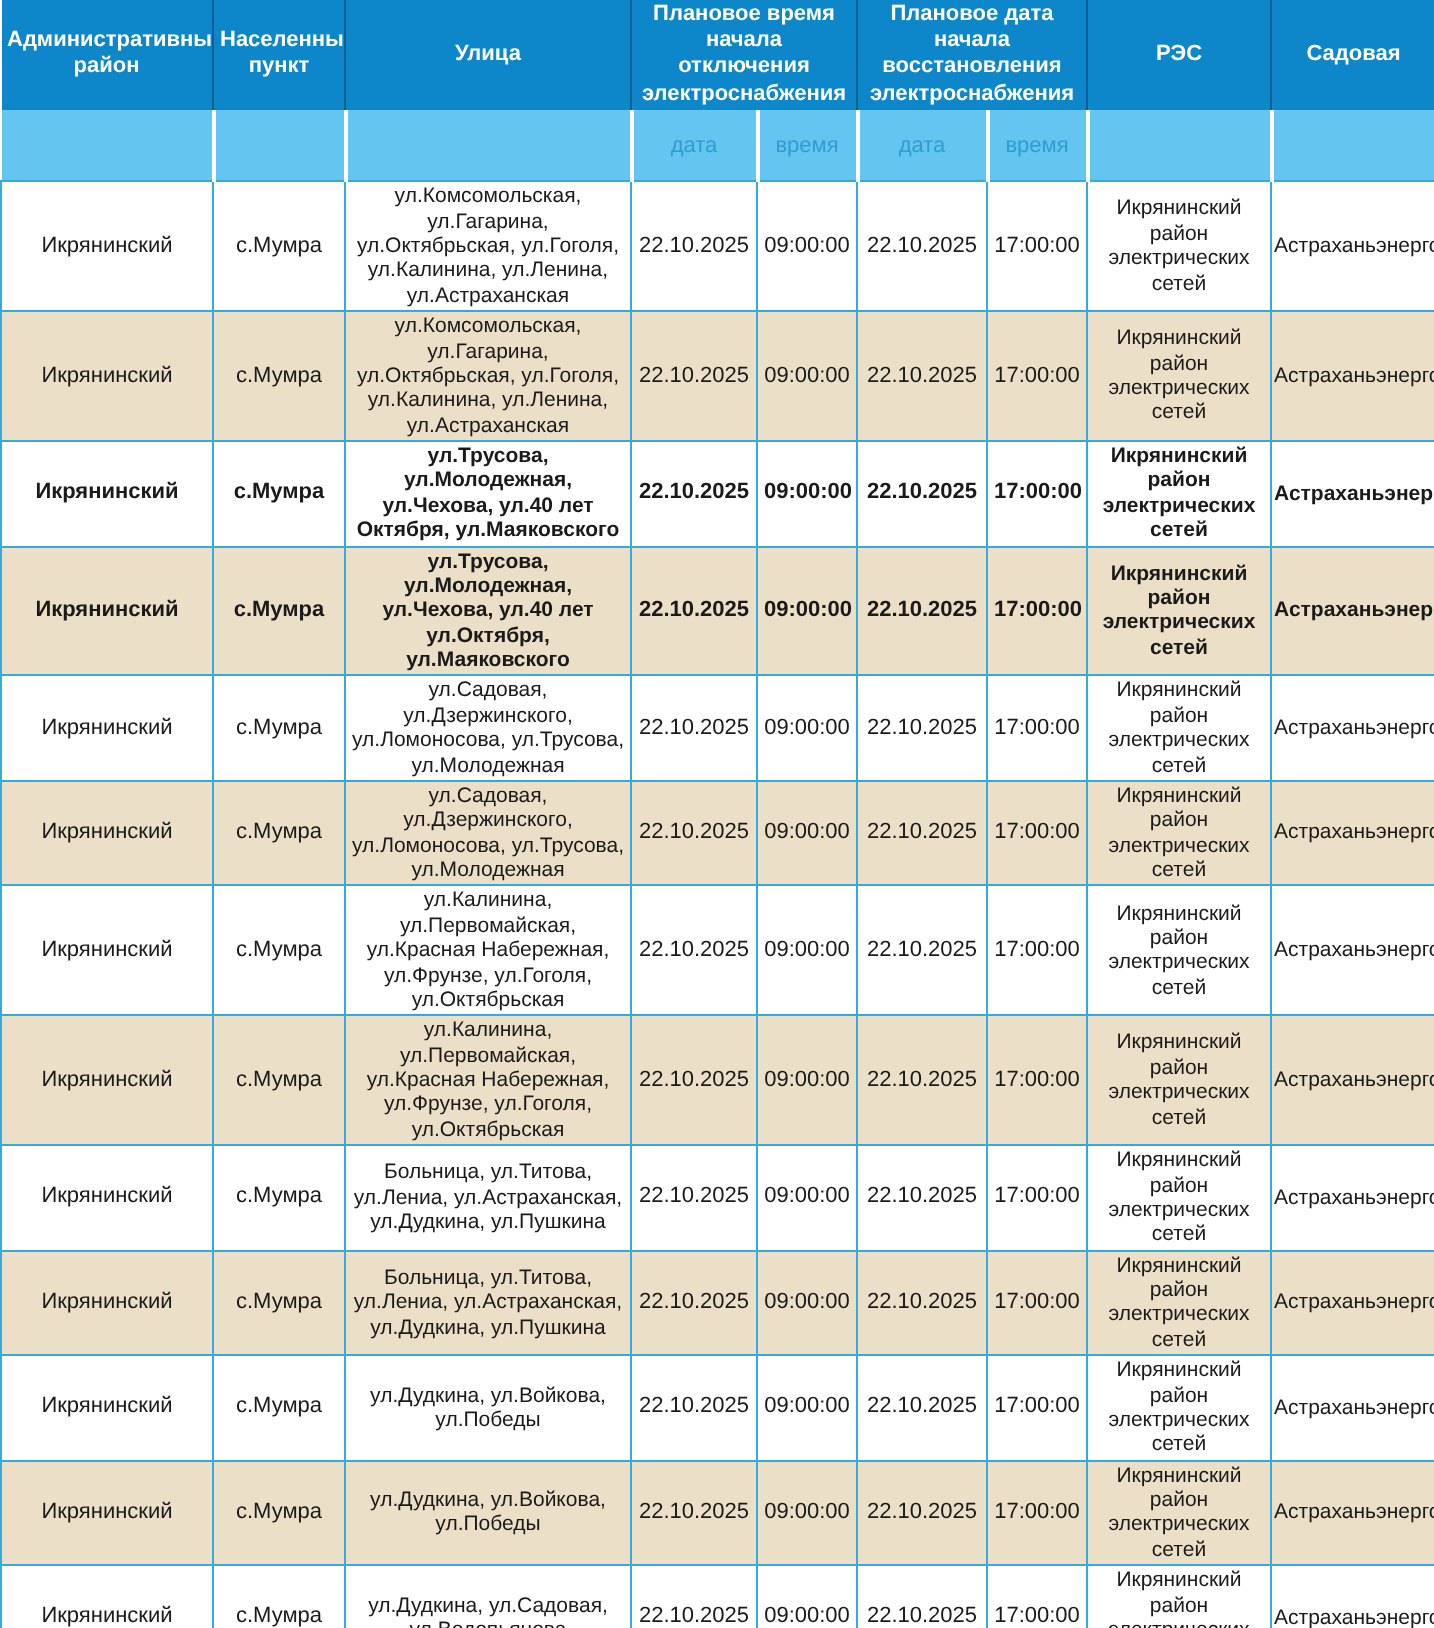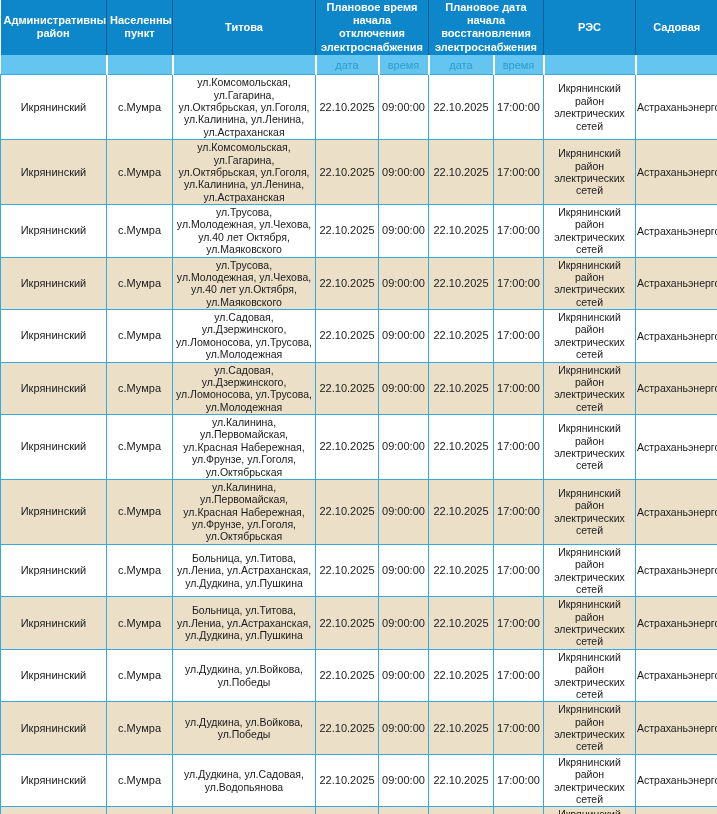--- a/index.html
+++ b/index.html
@@ -32,33 +32,33 @@
     font-size:11px;font-weight:700;line-height:1.2;
     height:40px;
     border-right:1px solid var(--header-border);
   }
   thead tr.head-main th:last-child{border-right:none;}
   
   thead tr.head-sub th{
     background:var(--subheader-bg);
     color:var(--subheader-text);
     font-size:11px;font-weight:400;
-    height:20px;
+    height:36px;
     border-right:2px solid #ffffff;
   }
   thead tr.head-sub th:last-child{border-right:none;}
   
   tbody td{
     border:1px solid var(--border);
     font-size:11px;line-height:1.18;
     background:var(--row-bg);
   }
   tbody tr:nth-child(even) td{background:var(--row-alt-bg);}
   tbody tr:nth-child(1) td,tbody tr:nth-child(2) td{height:52px;}
-  tbody tr:nth-child(3) td,tbody tr:nth-child(4) td{height:48px;}
+  tbody tr:nth-child(3) td,tbody tr:nth-child(4) td{height:48px;font-weight:bold;}
   tbody tr:nth-child(5) td,tbody tr:nth-child(6) td,
   tbody tr:nth-child(7) td,tbody tr:nth-child(8) td{height:52px;}
   tbody tr:nth-child(9) td,tbody tr:nth-child(10) td,
   tbody tr:nth-child(11) td,tbody tr:nth-child(12) td,
   tbody tr:nth-child(13) td,tbody tr:nth-child(14) td{height:48px;}
   tbody tr:nth-child(15) td{height:58px;}
   td.cell-street,td.cell-res{font-size:10.5px;padding:1px 2px;}
   td.cell-branch{font-size:10.5px;padding:1px 1px;}
 </style>
 </head>
@@ -73,21 +73,21 @@
       <col style="width:50px">
     <col style="width:65px">
       <col style="width:50px">
     <col style="width:92px">
       <col style="width:82px">
   </colgroup>
   <thead>
     <tr class="head-main">
       <th>Административный район</th>
       <th>Населенный пункт</th>
-      <th>Титова</th>
+      <th>Улица</th>
       <th colspan="2">Плановое время начала отключения электроснабжения</th>
       <th colspan="2">Плановое дата начала восстановления электроснабжения</th>
       <th>РЭС</th>
       <th>Садовая</th>
     </tr>
     <tr class="head-sub">
       <th></th>
       <th></th>
       <th></th>
       <th>дата</th>

